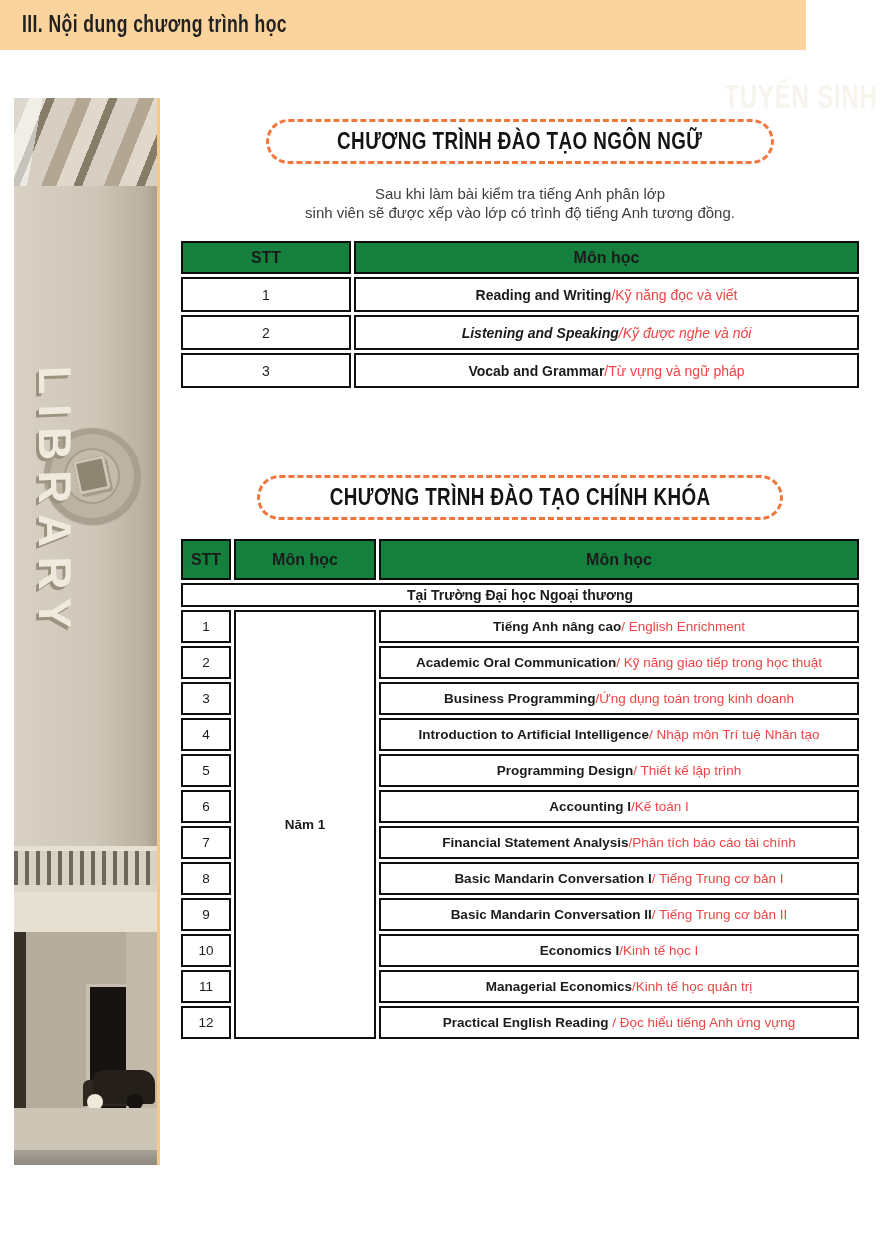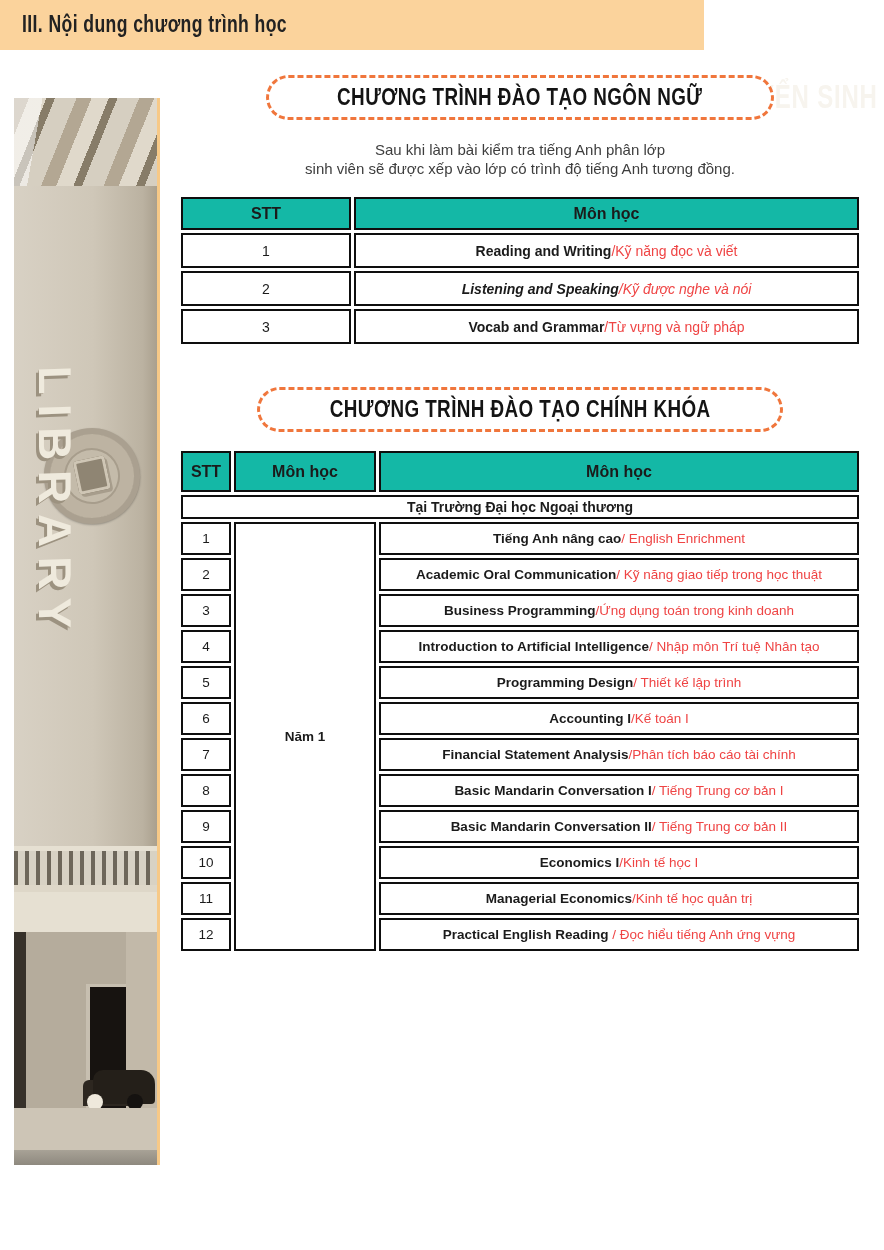--- a/index.html
+++ b/index.html
@@ -3,21 +3,21 @@
 <meta charset="utf-8">
 <style>
   * { box-sizing: border-box; }
   html,body { margin:0; padding:0; }
   body {
     width:884px; height:1250px; position:relative; overflow:hidden;
     background:#ffffff; font-family:"Liberation Sans", sans-serif; color:#1b1b1b;
   }
   
   .topbar {
-    position:absolute; left:0; top:0; width:704px; height:50px;
+    position:absolute; left:0; top:0; width:806px; height:50px;
     background:#FBD39C; display:flex; align-items:center; padding-left:22px;
   }
   .topbar .bartitle {
     font-weight:bold; font-size:22px; color:#222222; letter-spacing:.5px;
     transform:scale(.80,1.05); transform-origin:left center; white-space:nowrap;
   }
   
   .watermark {
     position:absolute; top:80px; right:6px; z-index:0;
     font-weight:bold; font-size:30px; color:#f7f4ee; letter-spacing:1px;
@@ -77,39 +77,39 @@
   }
   .bike:before {
     content:""; position:absolute; left:-6px; bottom:-6px; width:16px; height:16px;
     border-radius:50%; background:#efe9dc; box-shadow:40px 0 0 #151210;
   }
   .ground { position:absolute; left:0; top:1010px; width:100%; height:42px; background:#cdc5b6; }
   .bottom-strip { position:absolute; left:0; top:1052px; width:100%; height:15px;
     background:linear-gradient(#a8a296,#8e897f); }
   
   .content { position:absolute; left:178px; top:50px; width:684px; z-index:1; }
-  .pill-wrap { display:flex; justify-content:center; }
+  .pill-wrap { display:flex; justify-content:center;margin-top:44px; }
   .pill {
     border:3px dashed #F0763C; border-radius:30px; background:#ffffff;
     padding:5px 28px 7px; margin-top:25px; position:relative; z-index:1;
   }
   .pill-text {
     display:inline-block; font-weight:bold; font-size:23px; color:#141414;
     letter-spacing:.5px; transform:scale(.82,1.08); transform-origin:center; white-space:nowrap;
   }
   .pill2 { margin-top:40px; }
   .subtitle { margin-top:20px; text-align:center; font-size:15px; line-height:19px; color:#3e3e3e; }
   
   table.grid {
     width:100%; border-collapse:separate; border-spacing:3px; margin-top:16px;
   }
   table.grid th, table.grid td {
     border:2px solid #0e0e0e; text-align:center; vertical-align:middle; padding:2px 6px;
   }
-  table.grid th { background:#14b8a6; font-size:16px; font-weight:bold; }
+  table.grid th { background:#15803d; font-size:16px; font-weight:bold; }
   .t1 th { height:33px; }
   .t1 td { height:35px; font-size:14px; }
   .t1 .col-stt { width:170px; }
   .t2 { margin-top:36px; }
   .t2 th { height:41px; }
   .t2 td { height:33px; font-size:13.5px; }
   .t2 .col-stt { width:50px; }
   .t2 .col-year { width:142px; }
   .merged-row td { font-weight:bold; font-size:14px; height:19px; }
   .year-cell { font-weight:bold; font-size:16px; }

